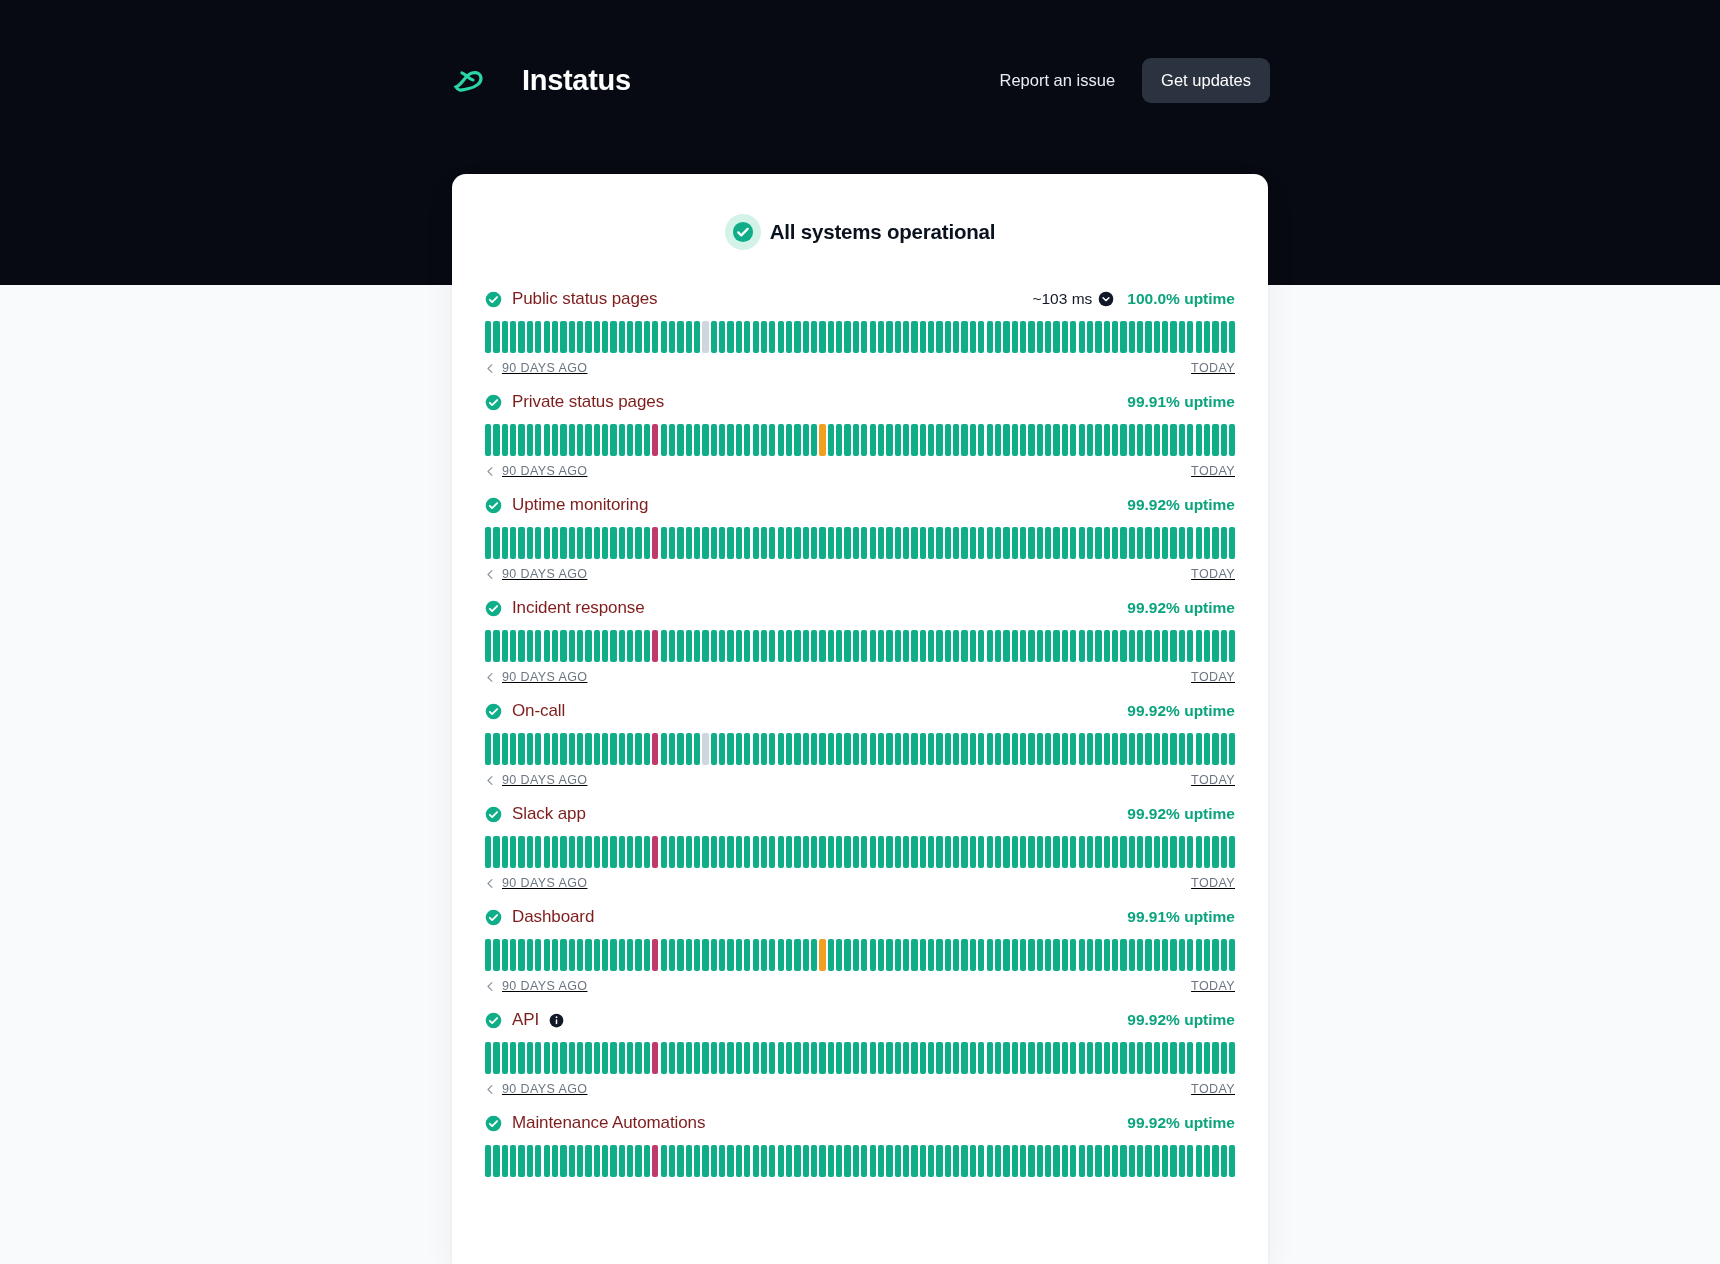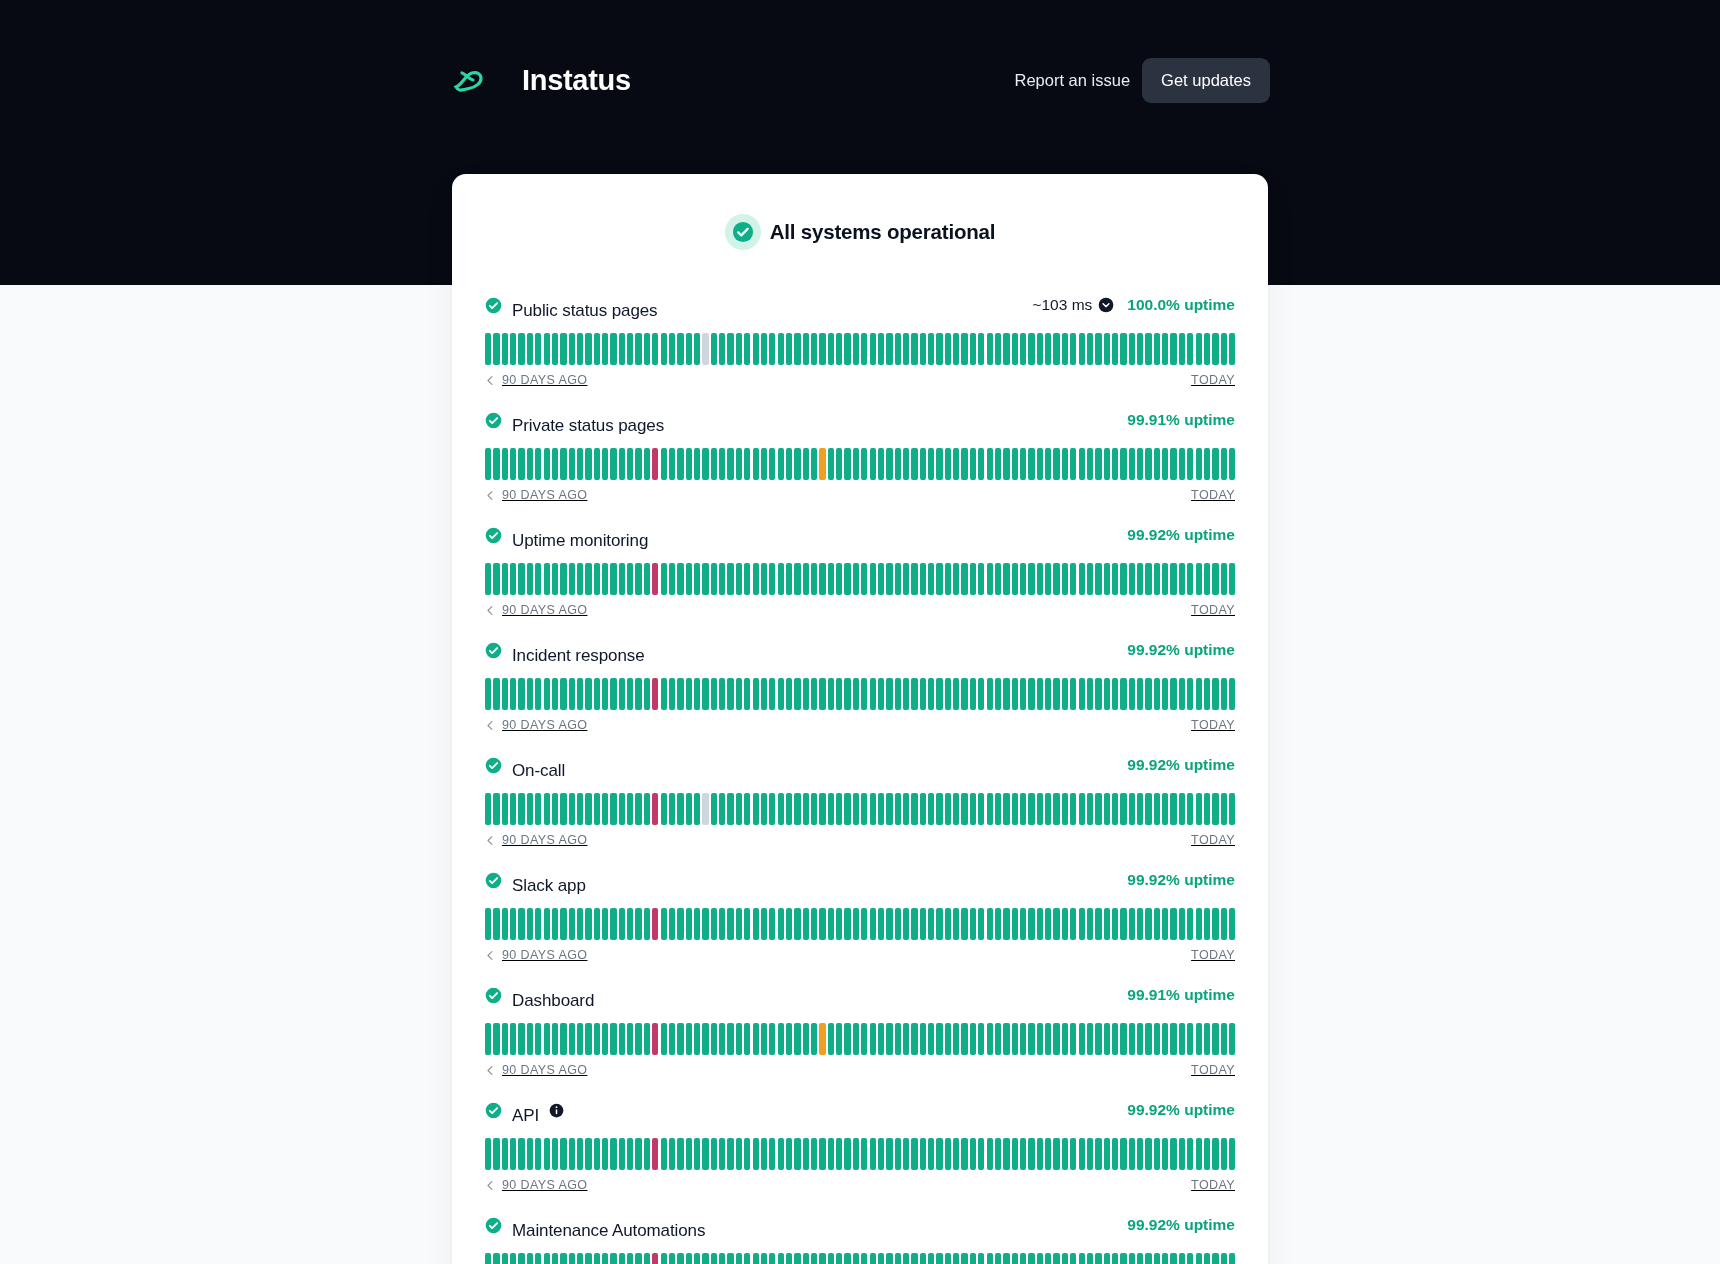--- a/index.html
+++ b/index.html
@@ -28,21 +28,21 @@
     justify-content: space-between;
   }
   .brand { display: flex; align-items: center; gap: 32px; }
   .brand-logo { width: 40px; height: 40px; flex: none; }
   .brand-name {
     color: #ffffff;
     font-size: 29px;
     font-weight: 600;
     letter-spacing: -0.3px;
   }
-  .header-actions { display: flex; align-items: center; gap: 12px; }
+  .header-actions { display: flex; align-items: center; gap: 27px; }
   .report-link {
     color: #e8edf5;
     font-size: 16.5px;
     text-decoration: none;
     white-space: nowrap;
   }
   .updates-btn {
     background: #2b3340;
     color: #ffffff;
     border: none;
@@ -95,23 +95,22 @@
   .service-head {
     display: flex;
     align-items: center;
     justify-content: space-between;
     margin-bottom: 12px;
   }
   .service-left { display: flex; align-items: center; gap: 10px; }
   .check-icon { width: 17px; height: 17px; flex: none; display: block; }
   .service-name {
     font-size: 17px;
-    color: #0f172a;
+    color: #7f1d1d;
     letter-spacing: -0.1px;
-    margin-top: 12px;
   }
   .info-icon { width: 15px; height: 15px; display: block; flex: none; }
   .service-right { display: flex; align-items: center; gap: 13px; }
   .latency {
     font-size: 15.5px;
     color: #111827;
     display: flex;
     align-items: center;
     gap: 6px;
   }

